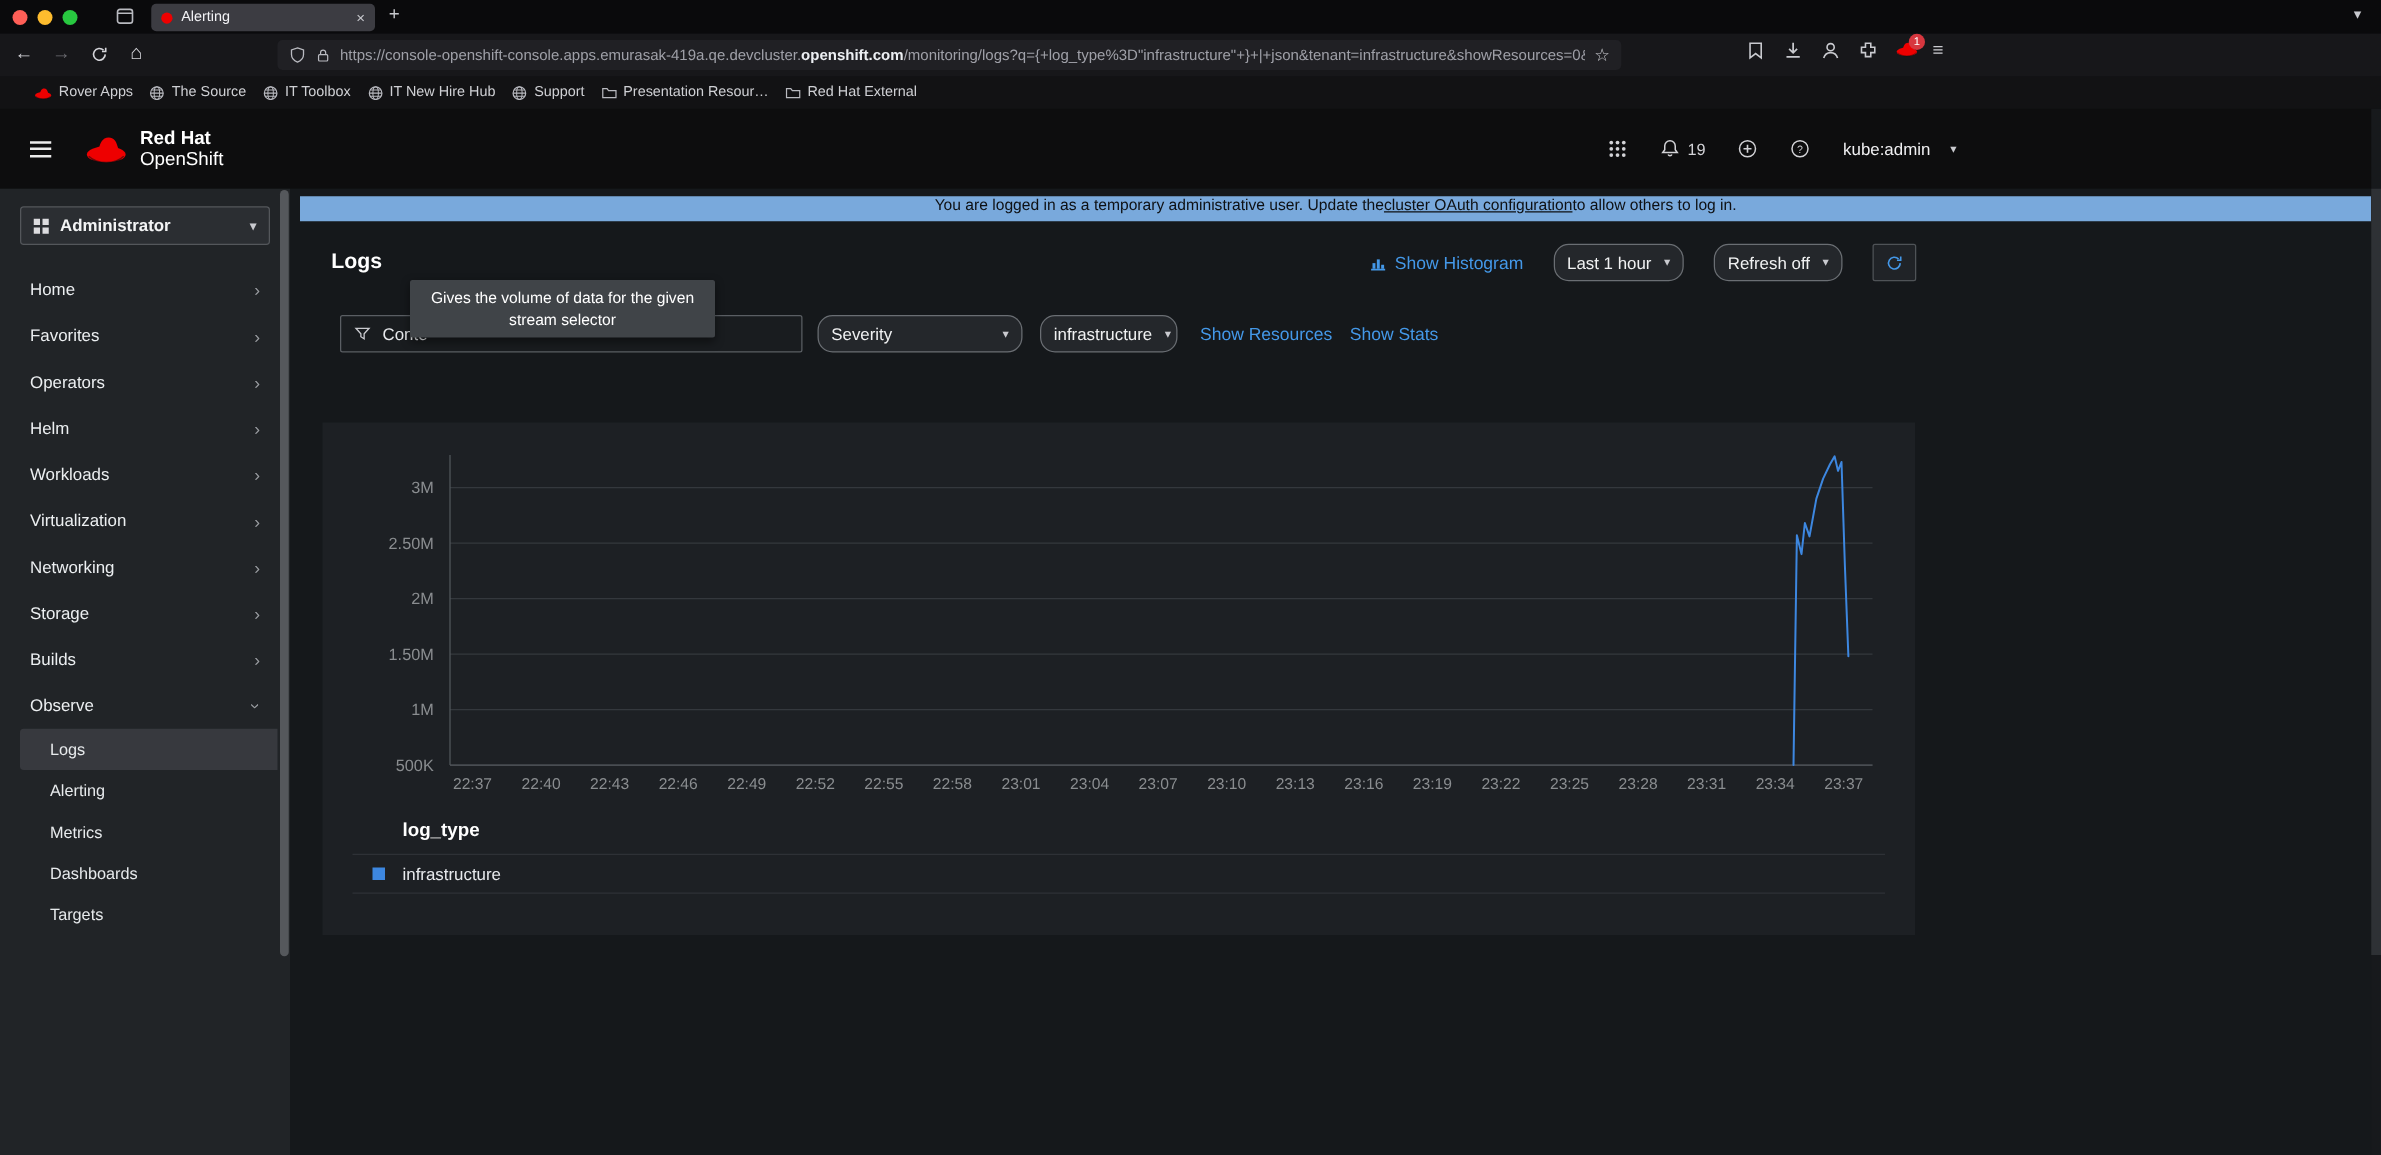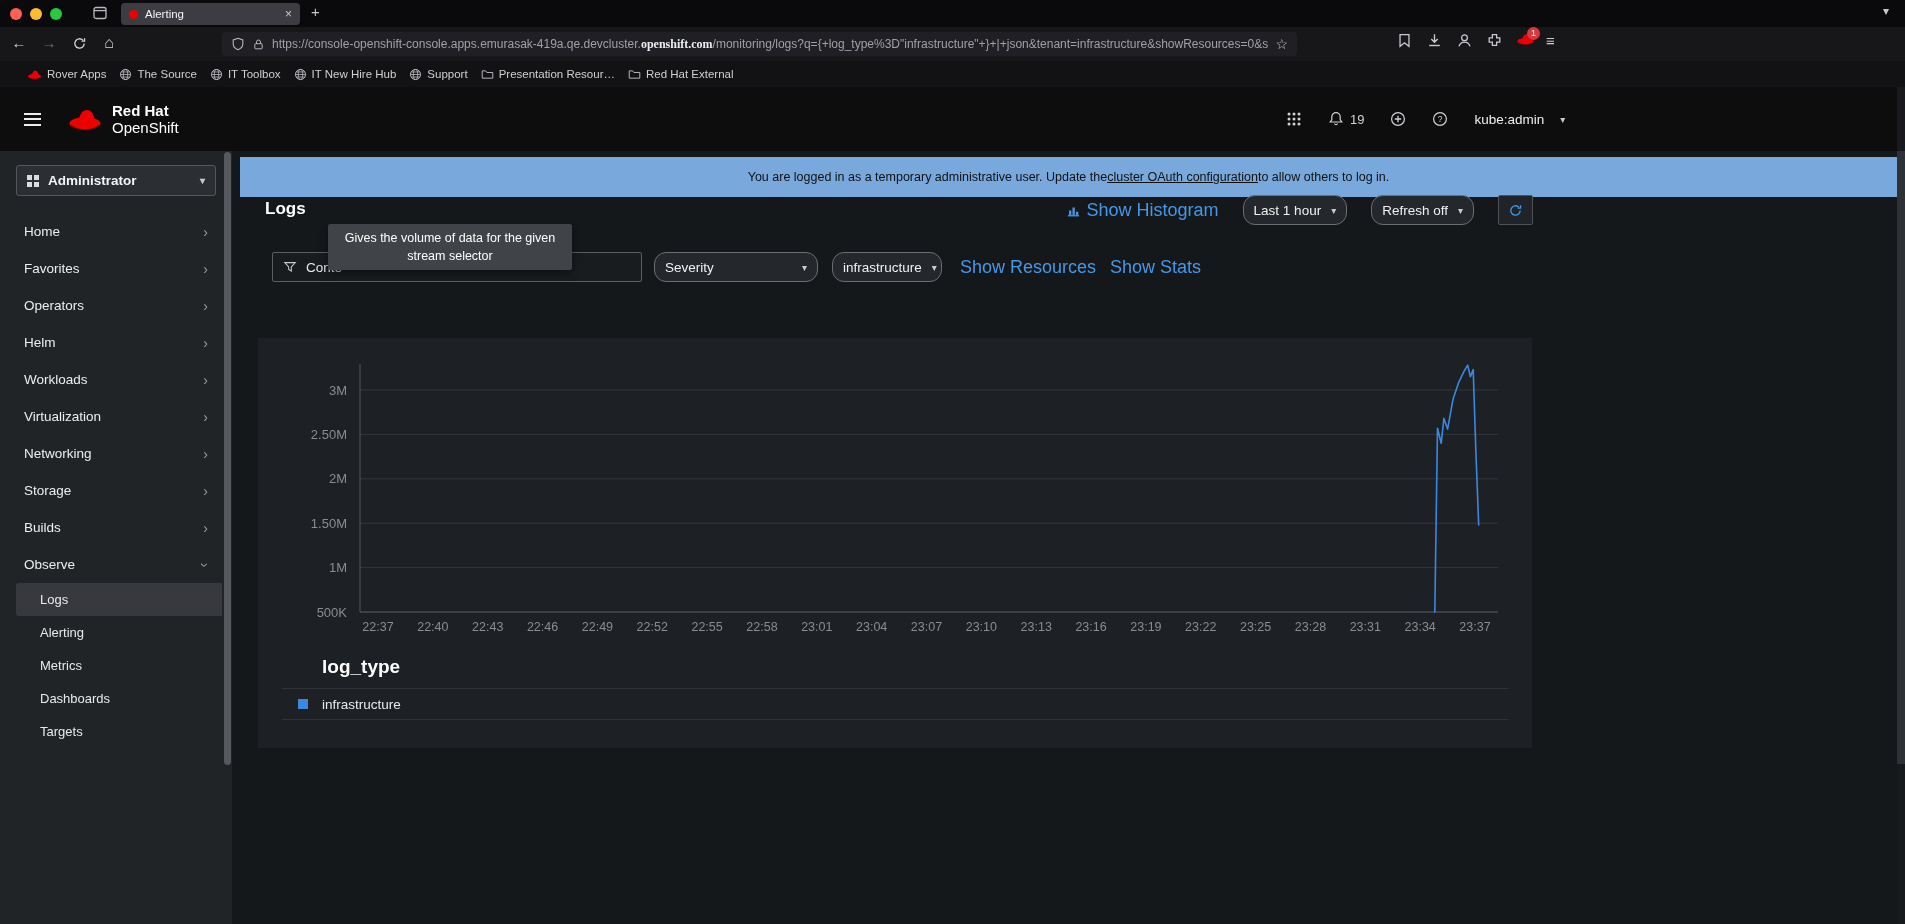--- a/index.html
+++ b/index.html
@@ -17,21 +17,21 @@
   .tabtitle { flex:1; white-space:nowrap; overflow:hidden; }
   .tabclose { color:#c7c8cd; font-size:12px; cursor:default; }
   .newtab { position:absolute; left:311px; top:3px; color:#c7c8cd; font-size:15px; }
   .alltabs { position:absolute; right:16px; top:4px; color:#c7c8cd; font-size:12px; }
 
   .navbar { position:absolute; top:27px; left:0; right:0; height:34px; background:#17171a; color:#d5d5da; }
   .navbtn { position:absolute; top:7px; width:22px; text-align:center; font-size:15px; }
   .urlbar { position:absolute; left:222px; top:5px; width:1075px; height:24px; background:#202024;
     border-radius:4px; display:flex; align-items:center; padding:0 9px; gap:7px; }
   .urltext { flex:1; font-size:12px; color:#9fa0a8; white-space:nowrap; overflow:hidden; }
-  .urltext b { color:#eceff3; font-weight:bold;font-family:Liberation Serif, serif; }
+  .urltext b { color:#eceff3; font-weight:bold; }
   .navicons { position:absolute; left:1396px; top:5px; display:flex; gap:13px; align-items:center; color:#c9cacf; }
   .navicons .ic { position:relative; width:17px; height:17px; }
   .badge { position:absolute; top:-5px; right:-7px; min-width:13px; height:13px; background:#d7373f;
     color:#fff; border-radius:7px; font-size:9px; line-height:13px; text-align:center; padding:0 2px; }
   .menug { font-size:15px; }
 
   .bmbar { position:absolute; top:61px; left:0; right:0; height:26px; background:#121214;
     display:flex; align-items:center; padding-left:27px; }
   .bm { display:flex; align-items:center; gap:5px; font-size:11.5px; color:#cfd0d4;
     margin-right:13px; white-space:nowrap; }
@@ -66,27 +66,27 @@
   .navitem .chev { margin-left:auto; color:#9a9da1; font-size:14px; }
   .chev.down { display:inline-block; transform:rotate(90deg); }
   .subitem { height:33px; display:flex; align-items:center; font-size:13px; color:#e7eaec;
     margin:0 0 0 16px; padding-left:24px; border-radius:3px 0 0 3px; }
   .subitem.active { background:#37393e; }
   .sbscroll { position:absolute; top:1px; right:1px; width:7px; height:613px;
     background:#55585c; border-radius:4px; }
 
   
   .main { position:absolute; top:151px; left:232px; right:8px; bottom:0; background:#15181b; }
-  .banner { position:absolute; top:6px; left:8px; right:0; height:40px; background:#79a9dc;
-    color:#0e1013; font-size:12.5px; display:flex; align-items:center; justify-content:center; gap:0; }
+  .banner { position:absolute; top:6px; left:8px; right:0; height:20px; background:#79a9dc;
+    color:#0e1013; font-size:12.5px; display:flex; justify-content:center; gap:0; }
   .banner a { color:#0e1013; text-decoration:underline; }
   .content { position:absolute; top:30px; left:8px; width:1300px; height:743px; }
   .pagetitle { position:absolute; top:18px; left:25px; font-size:17px; font-weight:bold; color:#fff; }
   .hdrright { position:absolute; top:14px; right:7px; display:flex; align-items:center; gap:24px; }
-  .bluelink { color:#4498e8; font-size:18px; display:flex; align-items:center; gap:6px; cursor:pointer; }
+  .bluelink { color:#4498e8; font-size:14px; display:flex; align-items:center; gap:6px; cursor:pointer; }
   .sel { height:30px; background:#24272b; border:1px solid #6a6e73; border-radius:12px;
     display:flex; align-items:center; justify-content:space-between; gap:10px;
     padding:0 10px; font-size:13.5px; color:#f0f1f2; }
   .syncbtn { width:35px; height:30px; border:1px solid #4f5357; border-radius:2px; background:#202327;
     color:#4498e8; display:flex; align-items:center; justify-content:center; }
 
   .toolbar { position:absolute; top:71px; left:32px; display:flex; align-items:center; }
   .filterbox { width:370px; height:30px; background:#191c1f; border:1px solid #5a5e63; border-radius:2px;
     display:flex; align-items:center; gap:9px; padding:0 10px; font-size:13.5px; color:#e8eaed; }
   .filterbox svg { color:#c9cacf; }
@@ -102,21 +102,21 @@
   .btnrow .bluelink { margin-left:8px; }
 
   .tooltip { position:absolute; top:43px; left:88px; width:244px; min-height:45px; background:#404448;
     color:#fff; font-size:12.5px; line-height:1.45; display:flex; align-items:center; justify-content:center;
     text-align:center; padding:5px 12px; border-radius:2px; z-index:6;
     box-shadow:0 3px 8px rgba(0,0,0,.45); }
 
   .chartpanel { position:absolute; top:157px; left:18px; width:1274px; height:410px; background:#1d2024; }
   #volume-chart { position:absolute; top:0; left:0; }
   .legend { position:absolute; top:318px; left:24px; right:24px; }
-  .legendtitle { font-size:19px; font-weight:bold; color:#fff; padding-left:40px; }
+  .legendtitle { font-size:15px; font-weight:bold; color:#fff; padding-left:40px; }
   .ldiv { border-top:1px solid #2e3136; margin-top:10px; }
   .legendrow { height:31px; display:flex; align-items:center; gap:14px; padding-left:16px;
     font-size:13.5px; color:#e8eaed; border-bottom:1px solid #2e3136; }
   .sw { width:10px; height:10px; background:#3d87e0; }
 
   .winscroll { position:absolute; top:87px; right:0; width:8px; bottom:0; background:#17191c; }
   .winthumb { position:absolute; top:64px; left:0; width:8px; height:613px; background:#2e3135; }
 </style>
 </head>
 <body>

